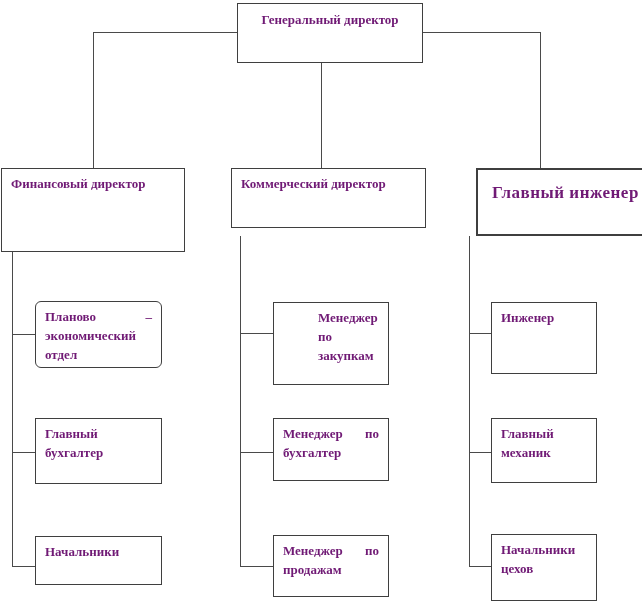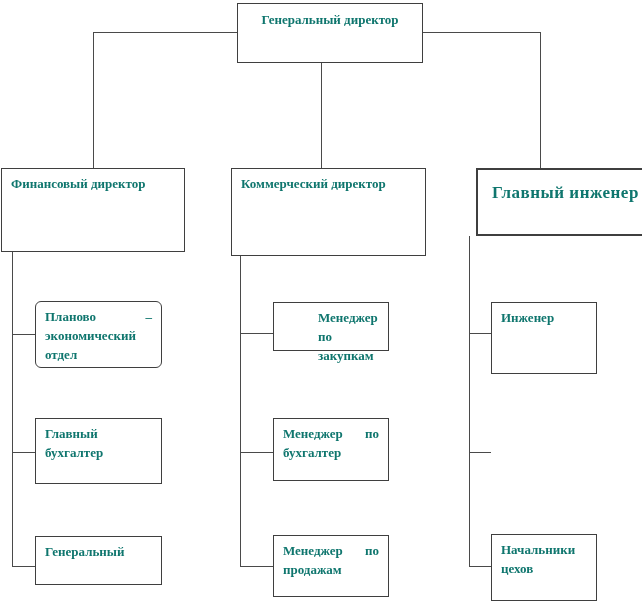--- a/index.html
+++ b/index.html
@@ -8,21 +8,21 @@
     width:642px;height:603px;
     background:#ffffff;
     font-family:"Liberation Serif","DejaVu Serif",serif;
     overflow:hidden;
   }
   .node{
     position:absolute;
     box-sizing:border-box;
     background:#ffffff;
     border:1px solid #3f3f3f;
-    color:#0f766e;
+    color:#701a75;
     font-weight:bold;
     font-size:13px;
     line-height:1.45;
     padding:6px 9px;
     text-align:justify;
   }
   .node.top-center{text-align:center;padding-top:7px;}
   .node.big{
     font-size:17px;
     text-align:center;
@@ -58,34 +58,35 @@
 
   <div class="line" style="left:469px; top:236px; width:1px;  height:331px;"></div>
   <div class="line" style="left:469px; top:333px; width:22px; height:1px;"></div>
   <div class="line" style="left:469px; top:452px; width:22px; height:1px;"></div>
   <div class="line" style="left:469px; top:566px; width:22px; height:1px;"></div>
 
   <div class="node top-center" style="left:237px; top:3px; width:186px; height:60px;">Генеральный директор</div>
 
   <div class="node" style="left:1px; top:168px; width:184px; height:84px;">Финансовый директор</div>
 
-  <div class="node" style="left:231px; top:168px; width:195px; height:88px;">Коммерческий директор</div>
+  <div class="node" style="left:231px; top:168px; width:195px; height:60px;">Коммерческий директор</div>
 
   <div class="node big" style="left:476px; top:168px; width:179px; height:68px;text-align:center;">Главный инженер</div>
 
   <div class="node" style="left:35px; top:301px; width:127px; height:67px;border-radius:6px;">Планово – экономический отдел</div>
 
   <div class="node" style="left:35px; top:418px; width:127px; height:66px;">Главный бухгалтер</div>
 
-  <div class="node" style="left:35px; top:536px; width:127px; height:49px;">Генеральный</div>
+  <div class="node" style="left:35px; top:536px; width:127px; height:49px;">Начальники</div>
 
-  <div class="node" style="left:273px; top:302px; width:116px; height:49px;padding-left:44px;">Менеджер по закупкам</div>
+  <div class="node" style="left:273px; top:302px; width:116px; height:83px;padding-left:44px;">Менеджер по закупкам</div>
 
   <div class="node" style="left:273px; top:418px; width:116px; height:63px;">Менеджер по бухгалтер</div>
 
   <div class="node" style="left:273px; top:535px; width:116px; height:62px;">Менеджер по продажам</div>
 
   <div class="node" style="left:491px; top:302px; width:106px; height:72px;">Инженер</div>
 
+  <div class="node" style="left:491px; top:418px; width:106px; height:65px;">Главный механик</div>
 
   <div class="node" style="left:491px; top:534px; width:106px; height:67px;">Начальники цехов</div>
 
 </div>
 
 </body></html>

